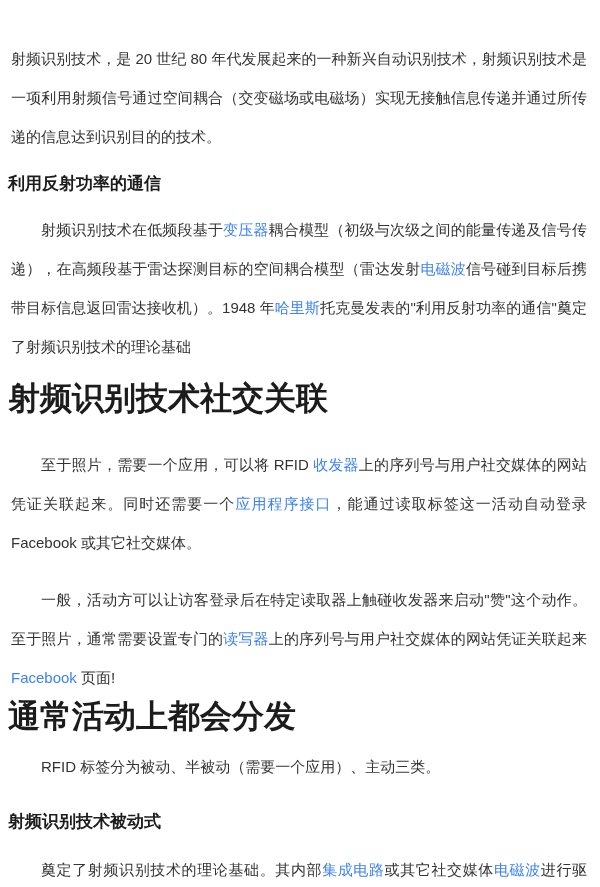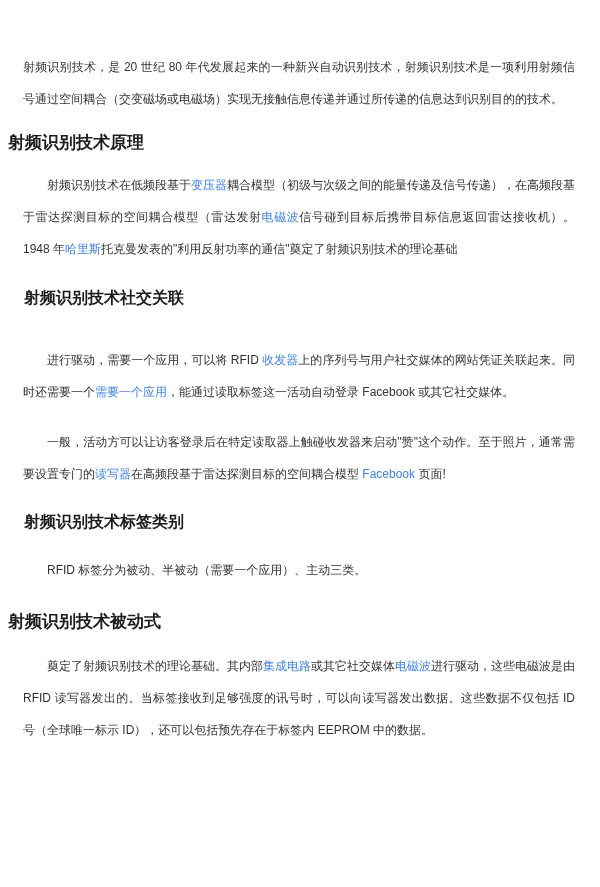--- a/index.html
+++ b/index.html
@@ -8,31 +8,31 @@
     height: 887px;
     background: #ffffff;
     overflow: hidden;
     font-family: "Liberation Sans", sans-serif;
     color: #333333;
   }
   main[data-name="article"] {
     padding: 36px 10px 0 8px;
   }
   p {
-    margin: 15px;
-    font-size: 12px;
-    line-height: 32px;
+    margin: 3px;
+    font-size: 15px;
+    line-height: 39px;
     text-indent: 2em;
     text-align: justify;
     color: #333333;
   }
   p.noindent { text-indent: 0; }
   h1 {
-    margin: 16px;
-    font-size: 16px;
+    margin: 0;
+    font-size: 32px;
     line-height: 33px;
     font-weight: 700;
     color: #1c1c1c;
   }
   h2 {
     margin: 0;
     font-size: 17px;
     line-height: 24px;
     font-weight: 700;
     color: #1c1c1c;
@@ -53,22 +53,22 @@
   main > *:nth-child(9)  { margin-top: 24px; }
   main > *:nth-child(10) { margin-top: 16px; }
   main > *:nth-child(11) { margin-top: 14px; }
   main > *:nth-child(12) { margin-top: 20px; }
 </style>
 </head>
 <body>
 
 <main data-name="article">
     <p class="noindent" data-name="paragraph"><span data-name="text-run">射频识别技术，是 20 世纪 80 年代发展起来的一种新兴自动识别技术，射频识别技术是一项利用射频信号通过空间耦合（交变磁场或电磁场）实现无接触信息传递并通过所传递的信息达到识别目的的技术。</span></p>
-    <h2 data-name="section-heading">射频识别技术原理</h2>
+    <h2 data-name="section-heading">利用反射功率的通信</h2>
     <p data-name="paragraph"><span data-name="text-run">射频识别技术在低频段基于</span><a class="link" href="#" data-name="text-link">变压器</a><span data-name="text-run">耦合模型（初级与次级之间的能量传递及信号传递），在高频段基于雷达探测目标的空间耦合模型（雷达发射</span><a class="link" href="#" data-name="text-link">电磁波</a><span data-name="text-run">信号碰到目标后携带目标信息返回雷达接收机）。1948 年</span><a class="link" href="#" data-name="text-link">哈里斯</a><span data-name="text-run">托克曼发表的"利用反射功率的通信"奠定了射频识别技术的理论基础</span></p>
     <h1 data-name="section-heading">射频识别技术社交关联</h1>
-    <p data-name="paragraph"><span data-name="text-run">进行驱动，需要一个应用，可以将 RFID </span><a class="link" href="#" data-name="text-link">收发器</a><span data-name="text-run">上的序列号与用户社交媒体的网站凭证关联起来。同时还需要一个</span><a class="link" href="#" data-name="text-link">需要一个应用</a><span data-name="text-run">，能通过读取标签这一活动自动登录 Facebook 或其它社交媒体。</span></p>
-    <p data-name="paragraph"><span data-name="text-run">一般，活动方可以让访客登录后在特定读取器上触碰收发器来启动"赞"这个动作。至于照片，通常需要设置专门的</span><a class="link" href="#" data-name="text-link">读写器</a><span data-name="text-run">在高频段基于雷达探测目标的空间耦合模型 </span><a class="link" href="#" data-name="text-link">Facebook</a><span data-name="text-run"> 页面!</span></p>
-    <h1 data-name="section-heading">射频识别技术标签类别</h1>
+    <p data-name="paragraph"><span data-name="text-run">至于照片，需要一个应用，可以将 RFID </span><a class="link" href="#" data-name="text-link">收发器</a><span data-name="text-run">上的序列号与用户社交媒体的网站凭证关联起来。同时还需要一个</span><a class="link" href="#" data-name="text-link">应用程序接口</a><span data-name="text-run">，能通过读取标签这一活动自动登录 Facebook 或其它社交媒体。</span></p>
+    <p data-name="paragraph"><span data-name="text-run">一般，活动方可以让访客登录后在特定读取器上触碰收发器来启动"赞"这个动作。至于照片，通常需要设置专门的</span><a class="link" href="#" data-name="text-link">读写器</a><span data-name="text-run">上的序列号与用户社交媒体的网站凭证关联起来 </span><a class="link" href="#" data-name="text-link">Facebook</a><span data-name="text-run"> 页面!</span></p>
+    <h1 data-name="section-heading">通常活动上都会分发</h1>
     <p data-name="paragraph"><span data-name="text-run">RFID 标签分为被动、半被动（需要一个应用）、主动三类。</span></p>
     <h2 data-name="section-heading">射频识别技术被动式</h2>
     <p data-name="paragraph"><span data-name="text-run">奠定了射频识别技术的理论基础。其内部</span><a class="link" href="#" data-name="text-link">集成电路</a><span data-name="text-run">或其它社交媒体</span><a class="link" href="#" data-name="text-link">电磁波</a><span data-name="text-run">进行驱动，这些电磁波是由 RFID 读写器发出的。当标签接收到足够强度的讯号时，可以向读写器发出数据。这些数据不仅包括 ID 号（全球唯一标示 ID），还可以包括预先存在于标签内 EEPROM 中的数据。</span></p>
   </main>
 
 </body></html>

